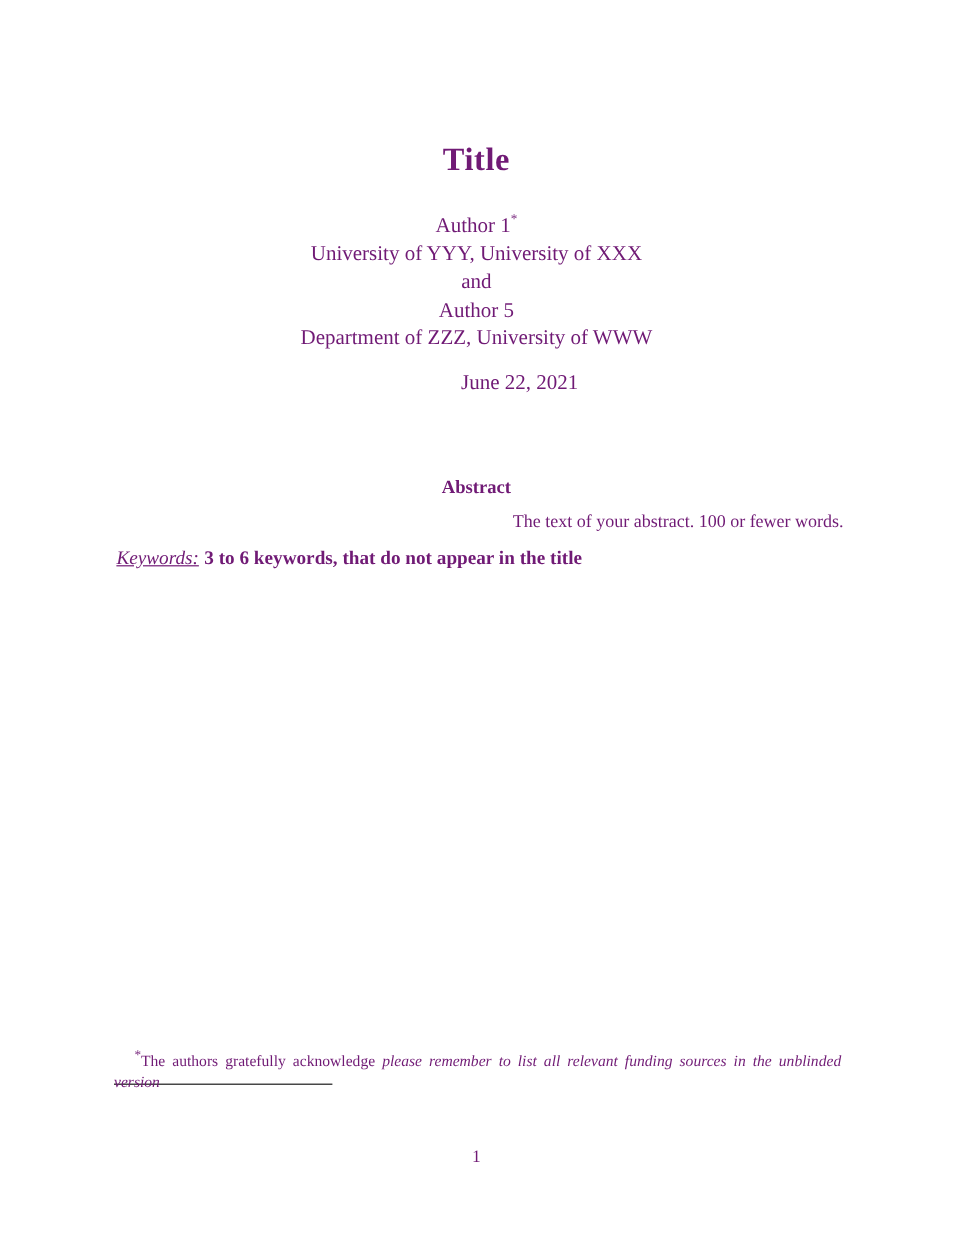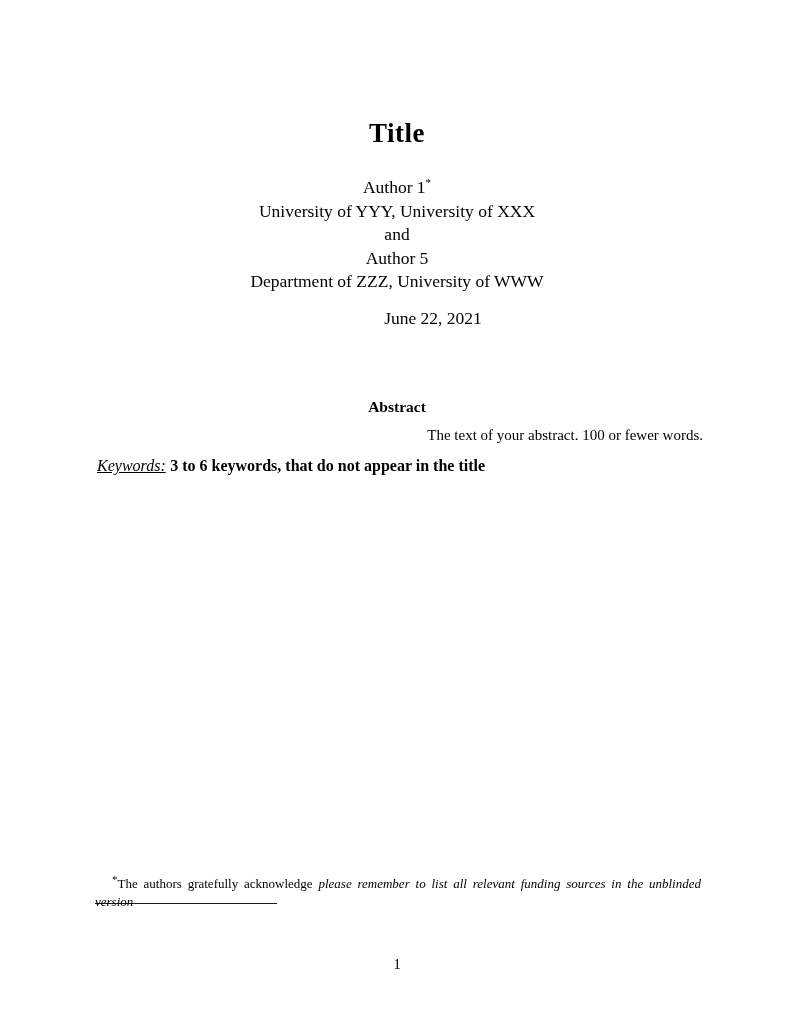--- a/index.html
+++ b/index.html
@@ -5,21 +5,21 @@
   html, body {
     margin: 0;
     padding: 0;
     background: #ffffff;
   }
   .page {
     position: relative;
     width: 794px;
     height: 1028px;
     background: #ffffff;
-    color: #000000;
+    color: #701a75;
     font-family: "Liberation Serif", "DejaVu Serif", serif;
     overflow: hidden;
   }
   .centered {
     position: absolute;
     left: 0;
     width: 794px;
     text-align: center;
   }
   .paper-title {

